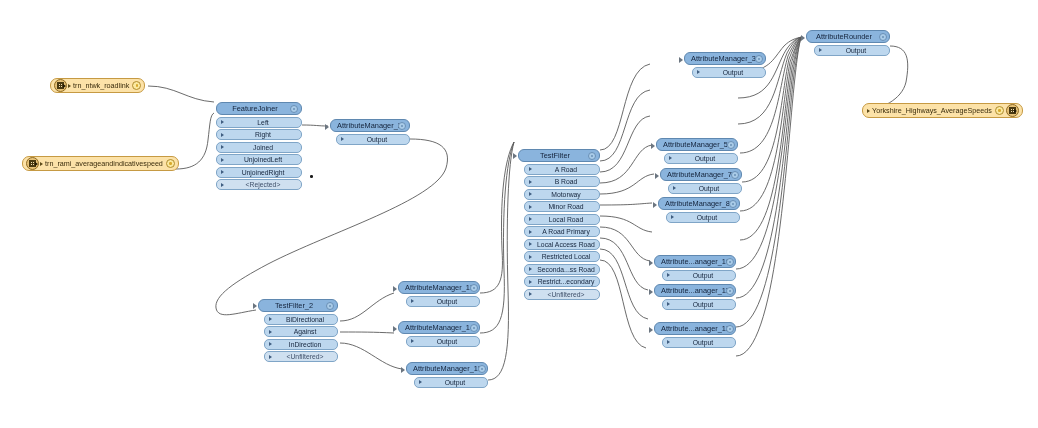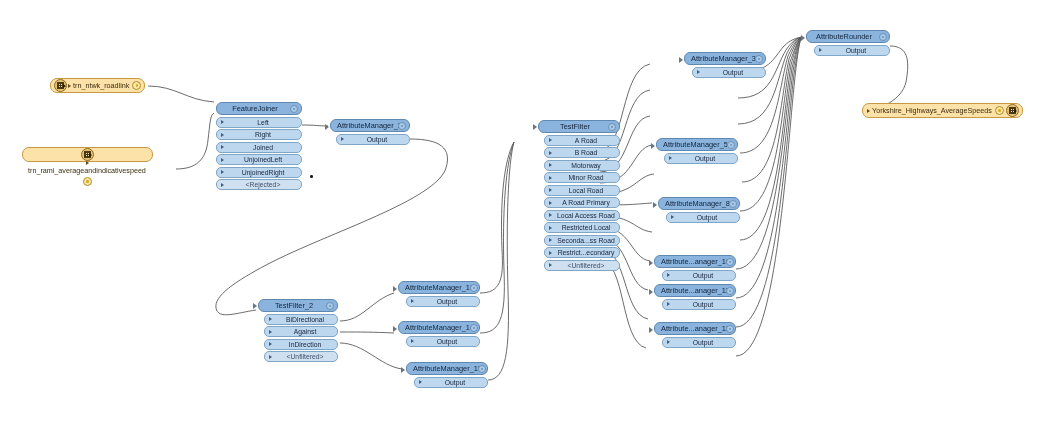--- a/index.html
+++ b/index.html
@@ -269,21 +269,21 @@
   <div class="feat-node" style="left:50px; top:78px;">
     <span class="db-icon">
       <span class="grid"></span>
         <span class="arr"></span>
     </span>
     <span class="tri"></span>
     <span class="feat-label">trn_ntwk_roadlink</span>
     <span class="sun"></span>
   </div>
 
-  <div class="feat-node" style="left:22px; top:147px;flex-direction:column;">
+  <div class="feat-node" style="left:22px; top:156px;">
     <span class="db-icon">
       <span class="grid"></span>
         <span class="arr"></span>
     </span>
     <span class="tri"></span>
     <span class="feat-label">trn_rami_averageandindicativespeed</span>
     <span class="sun"></span>
   </div>
 
   <div class="node" style="left:216px; top:102px; width:86px;">
@@ -320,21 +320,21 @@
   <div class="node" style="left:330px; top:119px; width:80px;">
     <span class="in-nub" style="left:-5px; top:5px;"></span>
     <div class="node-head">AttributeManager_2</div>
     <span class="gear" style="top:3px; right:4px;"></span>
     <div class="port" style="margin-left:6px; width:74px;">
       <span>Output</span>
       <span class="out-nub" style="right:-8px; top:0;"></span>
     </div>
   </div>
 
-  <div class="node" style="left:518px; top:120px; width:82px;margin-left:20px;">
+  <div class="node" style="left:518px; top:149px; width:82px;">
     <span class="in-nub" style="left:-5px; top:4px;"></span>
     <div class="node-head">TestFilter</div>
     <span class="gear" style="top:3px; right:4px;"></span>
 
     <div class="port" style="margin-left:6px; width:76px;">
       <span>A Road</span>
       <span class="out-nub" style="right:-8px; top:0;"></span>
     </div>
     <div class="port" style="margin-left:6px; width:76px;">
       <span>B Road</span>
@@ -416,20 +416,29 @@
     <span class="in-nub" style="left:-5px; top:5px;"></span>
     <div class="node-head">AttributeManager_5</div>
     <span class="gear" style="top:3px; right:3px;"></span>
     <div class="port" style="margin-left:8px; width:74px;">
       <span>Output</span>
       <span class="out-nub" style="right:-8px; top:0;"></span>
     </div>
   </div>
 
 
+  <div class="node" style="left:660px; top:168px; width:82px;">
+    <span class="in-nub" style="left:-5px; top:5px;"></span>
+    <div class="node-head">AttributeManager_7</div>
+    <span class="gear" style="top:3px; right:3px;"></span>
+    <div class="port" style="margin-left:8px; width:74px;">
+      <span>Output</span>
+      <span class="out-nub" style="right:-8px; top:0;"></span>
+    </div>
+  </div>
 
   <div class="node" style="left:658px; top:197px; width:82px;">
     <span class="in-nub" style="left:-5px; top:5px;"></span>
     <div class="node-head">AttributeManager_8</div>
     <span class="gear" style="top:3px; right:3px;"></span>
     <div class="port" style="margin-left:8px; width:74px;">
       <span>Output</span>
       <span class="out-nub" style="right:-8px; top:0;"></span>
     </div>
   </div>

